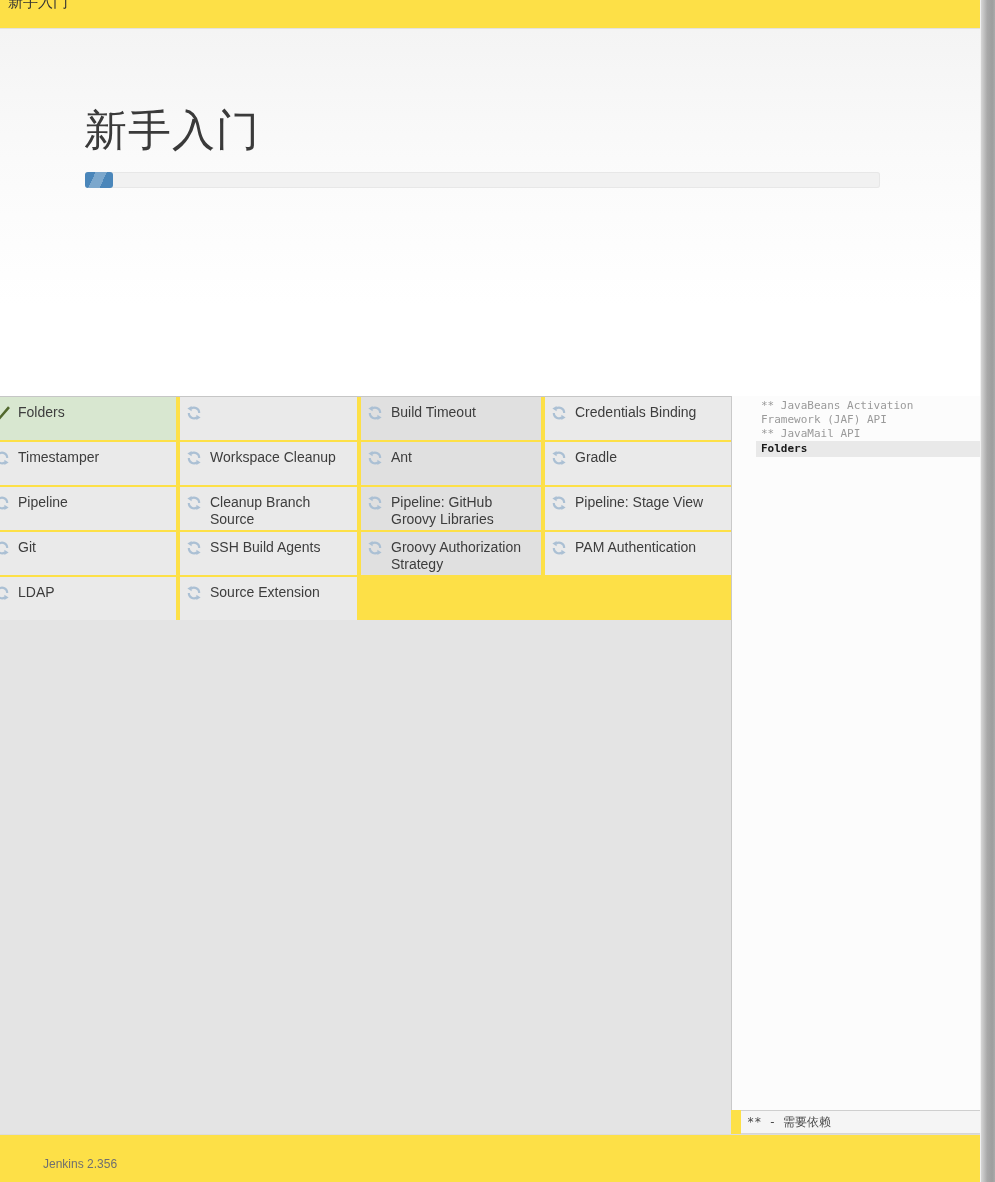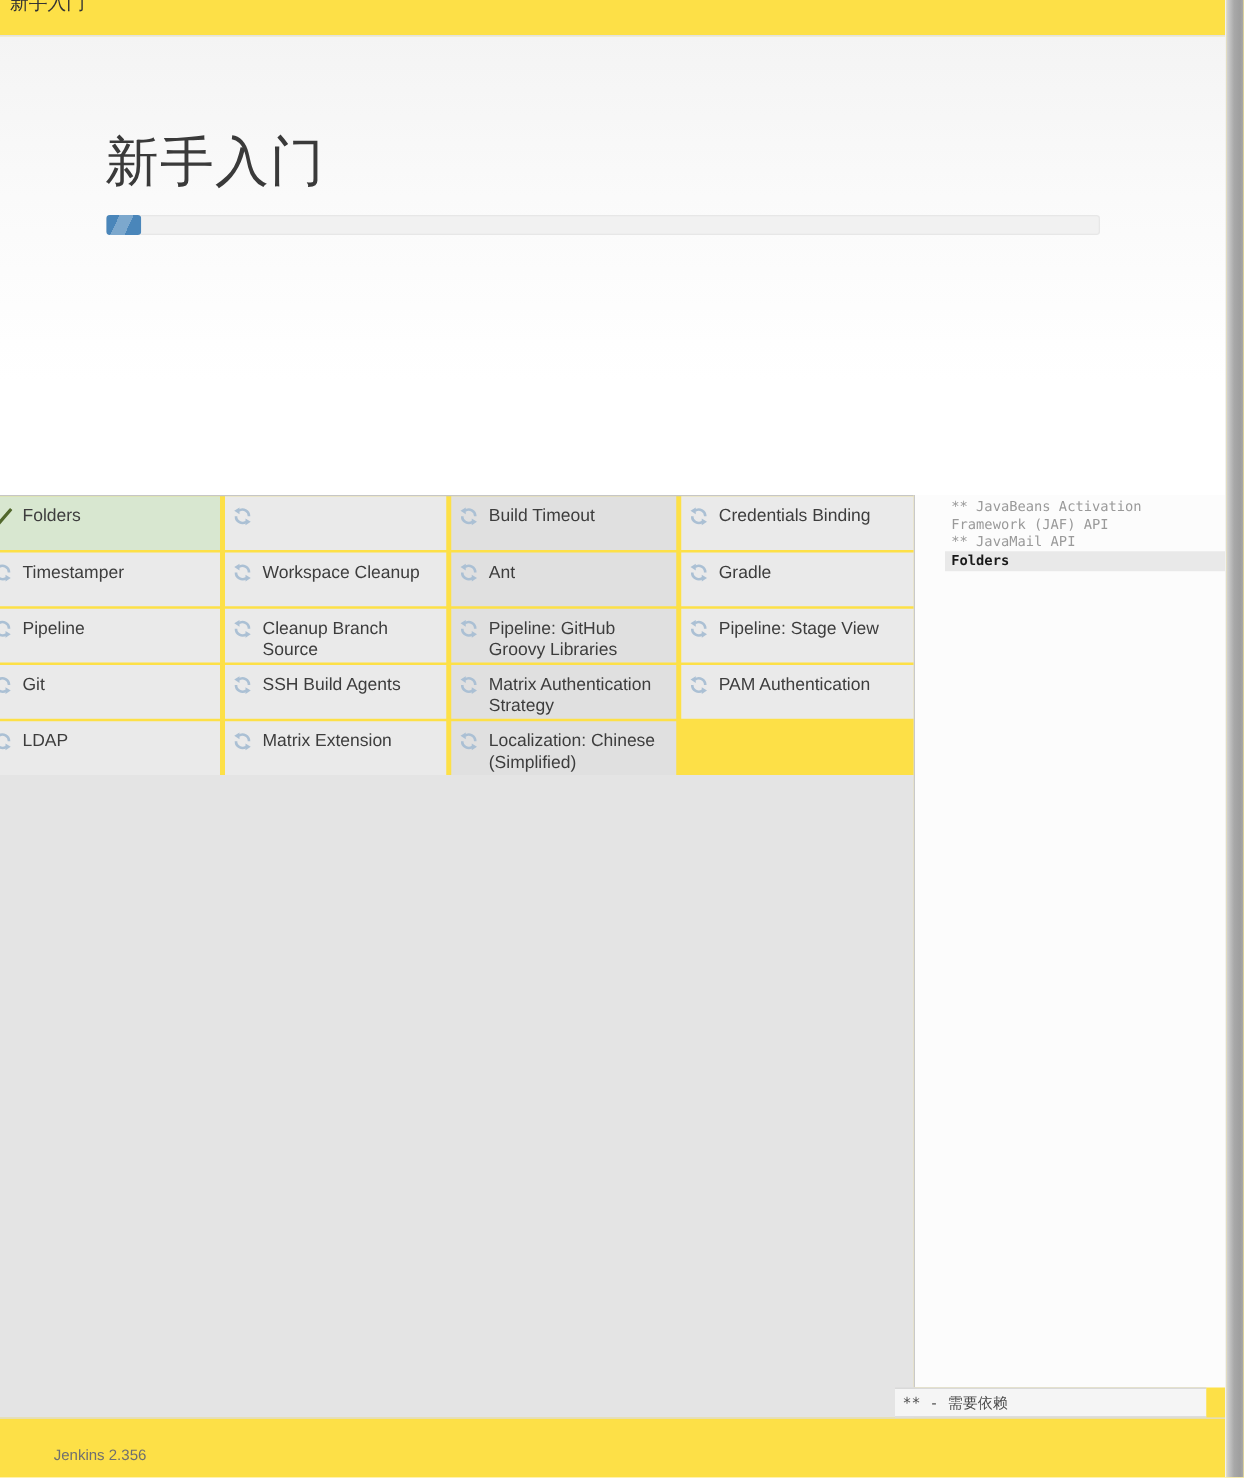--- a/index.html
+++ b/index.html
@@ -42,21 +42,21 @@
 
   
   .lower-gray{position:absolute;left:0;top:620px;width:731px;height:514px;background:#e4e4e4;}
 
   
   .log-panel{position:absolute;left:731px;top:396px;width:249px;height:714px;
     background:#fcfcfc;border-left:1px solid #c9c9c9;padding-top:3px;overflow:hidden;
     font-family:"DejaVu Sans Mono","Liberation Mono",monospace;font-size:11px;line-height:14px;}
   .log-entry{padding:0 5px;color:#9a9a9a;margin-left:24px;}
   .log-entry.active{color:#1a1a1a;font-weight:bold;background:#e9e9e9;padding-top:1px;padding-bottom:1px;}
-  .log-footer{position:absolute;left:716px;top:1110px;width:249px;height:24px;
+  .log-footer{position:absolute;left:741px;top:1110px;width:249px;height:24px;
     background:#f5f5f5;border-top:1px solid #cfcfcf;border-bottom:1px solid #d6d6d6;
     font-family:"DejaVu Sans Mono","Liberation Mono",monospace;font-size:12px;line-height:22px;
     color:#4a4a4a;padding-left:6px;}
 
   
   .footer-divider{position:absolute;left:0;top:1134px;width:980px;height:1px;background:#dcdcdc;}
   .version-link{position:absolute;left:4px;top:1157px;font-size:12px;color:#6f6f6f;cursor:pointer;margin-left:39px;}
 
   
   .scrollbar{position:absolute;left:980px;top:0;width:15px;height:1182px;
@@ -198,21 +198,21 @@
       <use href="#spin-half" transform="rotate(180 8 8)"></use>
     </svg>
     <span>SSH Build Agents</span>
   </div>
       <div class="plugin-cell pending">
 
     <svg class="spinner" width="16" height="16" viewBox="0 0 16 16">
       <use href="#spin-half"></use>
       <use href="#spin-half" transform="rotate(180 8 8)"></use>
     </svg>
-    <span>Matrix Authentication Strategy</span>
+    <span>Groovy Authorization Strategy</span>
   </div>
       <div class="plugin-cell pending">
 
     <svg class="spinner" width="16" height="16" viewBox="0 0 16 16">
       <use href="#spin-half"></use>
       <use href="#spin-half" transform="rotate(180 8 8)"></use>
     </svg>
     <span>PAM Authentication</span>
   </div>
       <div class="plugin-cell pending">
@@ -222,29 +222,21 @@
       <use href="#spin-half" transform="rotate(180 8 8)"></use>
     </svg>
     <span>LDAP</span>
   </div>
       <div class="plugin-cell pending">
 
     <svg class="spinner" width="16" height="16" viewBox="0 0 16 16">
       <use href="#spin-half"></use>
       <use href="#spin-half" transform="rotate(180 8 8)"></use>
     </svg>
-    <span>Matrix Extension</span>
-  </div>
-      <div class="plugin-cell pending">
-
-    <svg class="spinner" width="16" height="16" viewBox="0 0 16 16">
-      <use href="#spin-half"></use>
-      <use href="#spin-half" transform="rotate(180 8 8)"></use>
-    </svg>
-    <span>Localization: Chinese (Simplified)</span>
+    <span>Source Extension</span>
   </div>
     </div>
 
   <div class="lower-gray"></div>
 
   <div class="log-panel">
       <div class="log-entry">** JavaBeans Activation Framework (JAF) API</div>
       <div class="log-entry">** JavaMail API</div>
       <div class="log-entry active">Folders</div>
     </div>

